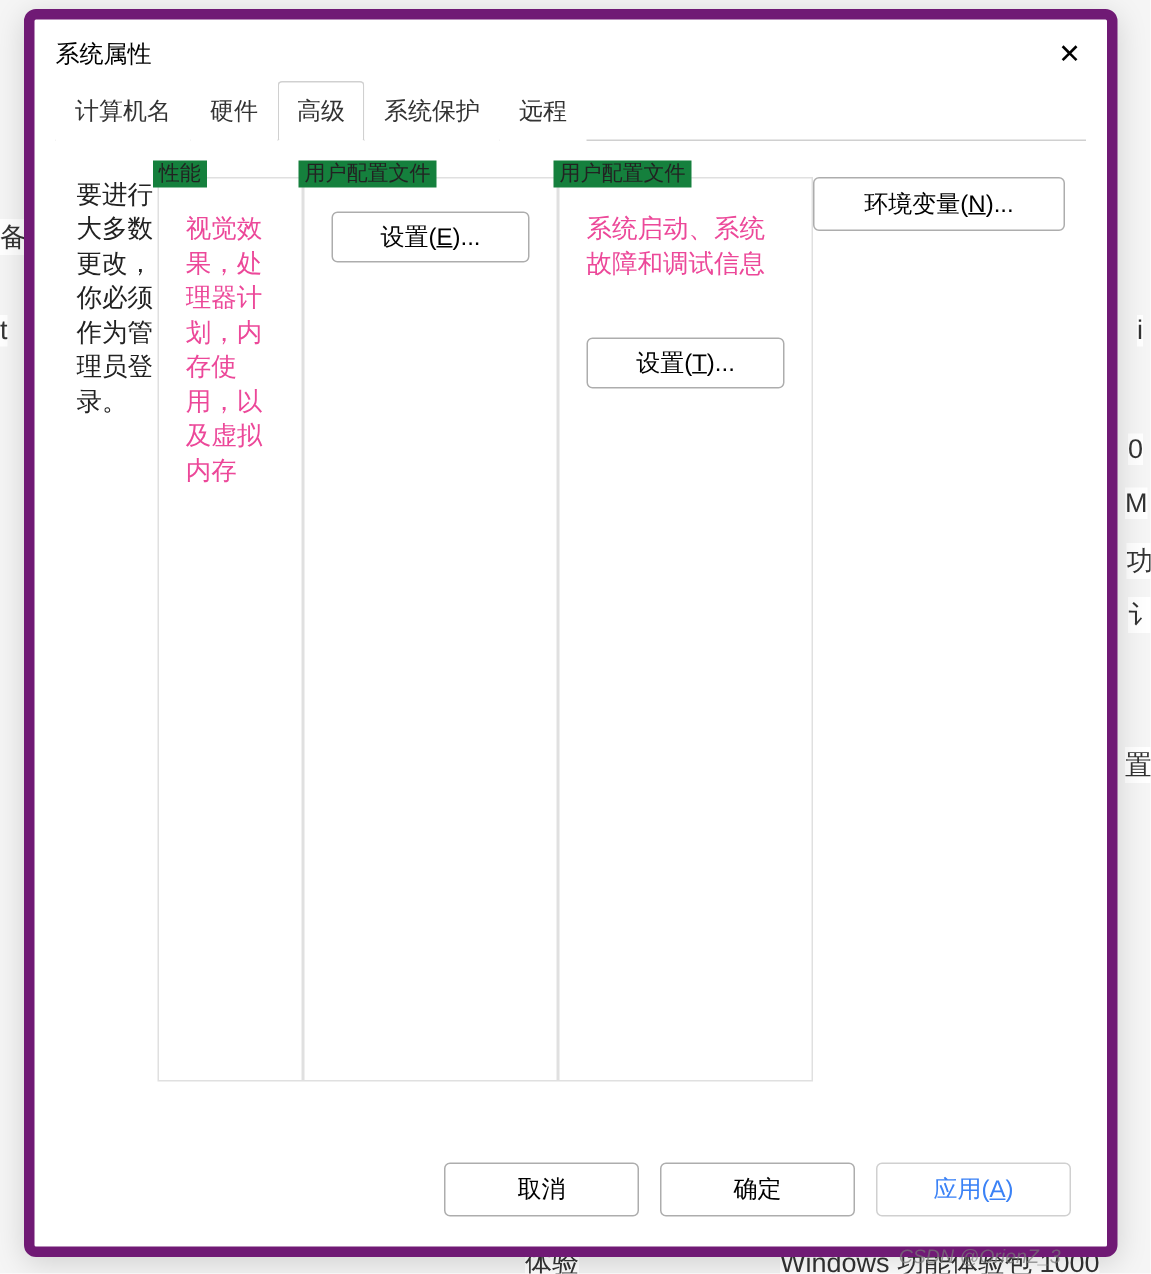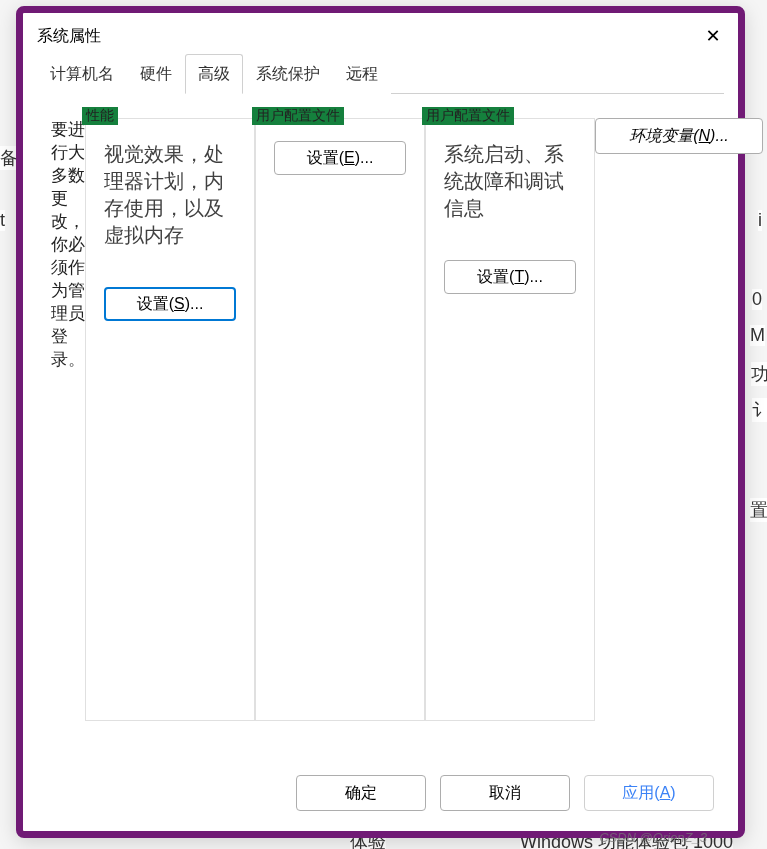--- a/index.html
+++ b/index.html
@@ -96,22 +96,22 @@
     .group-title {
       font-size: 14px;
       color: #222;
       position: absolute;
       top: -12px;
       left: -4px;
       background: #15803d;
       padding: 0 4px;
     }
     .group-desc {
-      font-size: 20px;
-      color: #404040;
+      font-size: 17px;
+      color: #ec4899;
       margin-bottom: 38px;
     }
     .group-btn-row {
       display: flex;
       justify-content: flex-end;
     }
     .settings-btn {
       min-width: 132px;
       height: 34px;
       background: #fff;
@@ -134,21 +134,20 @@
       padding: 0 28px;
     }
     .env-btn {
       min-width: 168px;
       height: 36px;
       background: #fff;
       border: 1px solid #adadad;
       border-radius: 4px;
       font-size: 16px;
       cursor: pointer;
-      font-style: italic;
     }
     .footer {
       display: flex;
       justify-content: flex-end;
       gap: 14px;
       padding: 20px 24px 20px;
       margin-top: auto;
     }
     .footer-btn {
       width: 130px;
@@ -212,25 +211,20 @@
       <div class="tab">远程</div>
     </div>
   </div>
 
   <div class="content">
     <div class="admin-note">要进行大多数更改，你必须作为管理员登录。</div>
 
     <div class="group">
       <div class="group-title">性能</div>
       <div class="group-desc">视觉效果，处理器计划，内存使用，以及虚拟内存</div>
-      <div class="group-btn-row">
-        <button class="settings-btn focused">
-          <span>设置(</span><span class="underlined">S</span><span>)...</span>
-        </button>
-      </div>
     </div>
 
     <div class="group">
       <div class="group-title">用户配置文件</div>
       <div class="group-btn-row">
         <button class="settings-btn">
           <span>设置(</span><span class="underlined">E</span><span>)...</span>
         </button>
       </div>
     </div>
@@ -246,21 +240,21 @@
     </div>
 
     <div class="env-row" style="padding:0;">
       <button class="env-btn">
         <span>环境变量(</span><span class="underlined">N</span><span>)...</span>
       </button>
     </div>
   </div>
 
   <div class="footer">
+    <button class="footer-btn">取消</button>
     <button class="footer-btn">确定</button>
-    <button class="footer-btn">取消</button>
     <button class="footer-btn disabled">
       <span>应用(</span><span class="underlined">A</span><span>)</span>
     </button>
   </div>
 </div>
 
 <div class="watermark">CSDN @OrienZ_3</div>
 
 </body></html>

